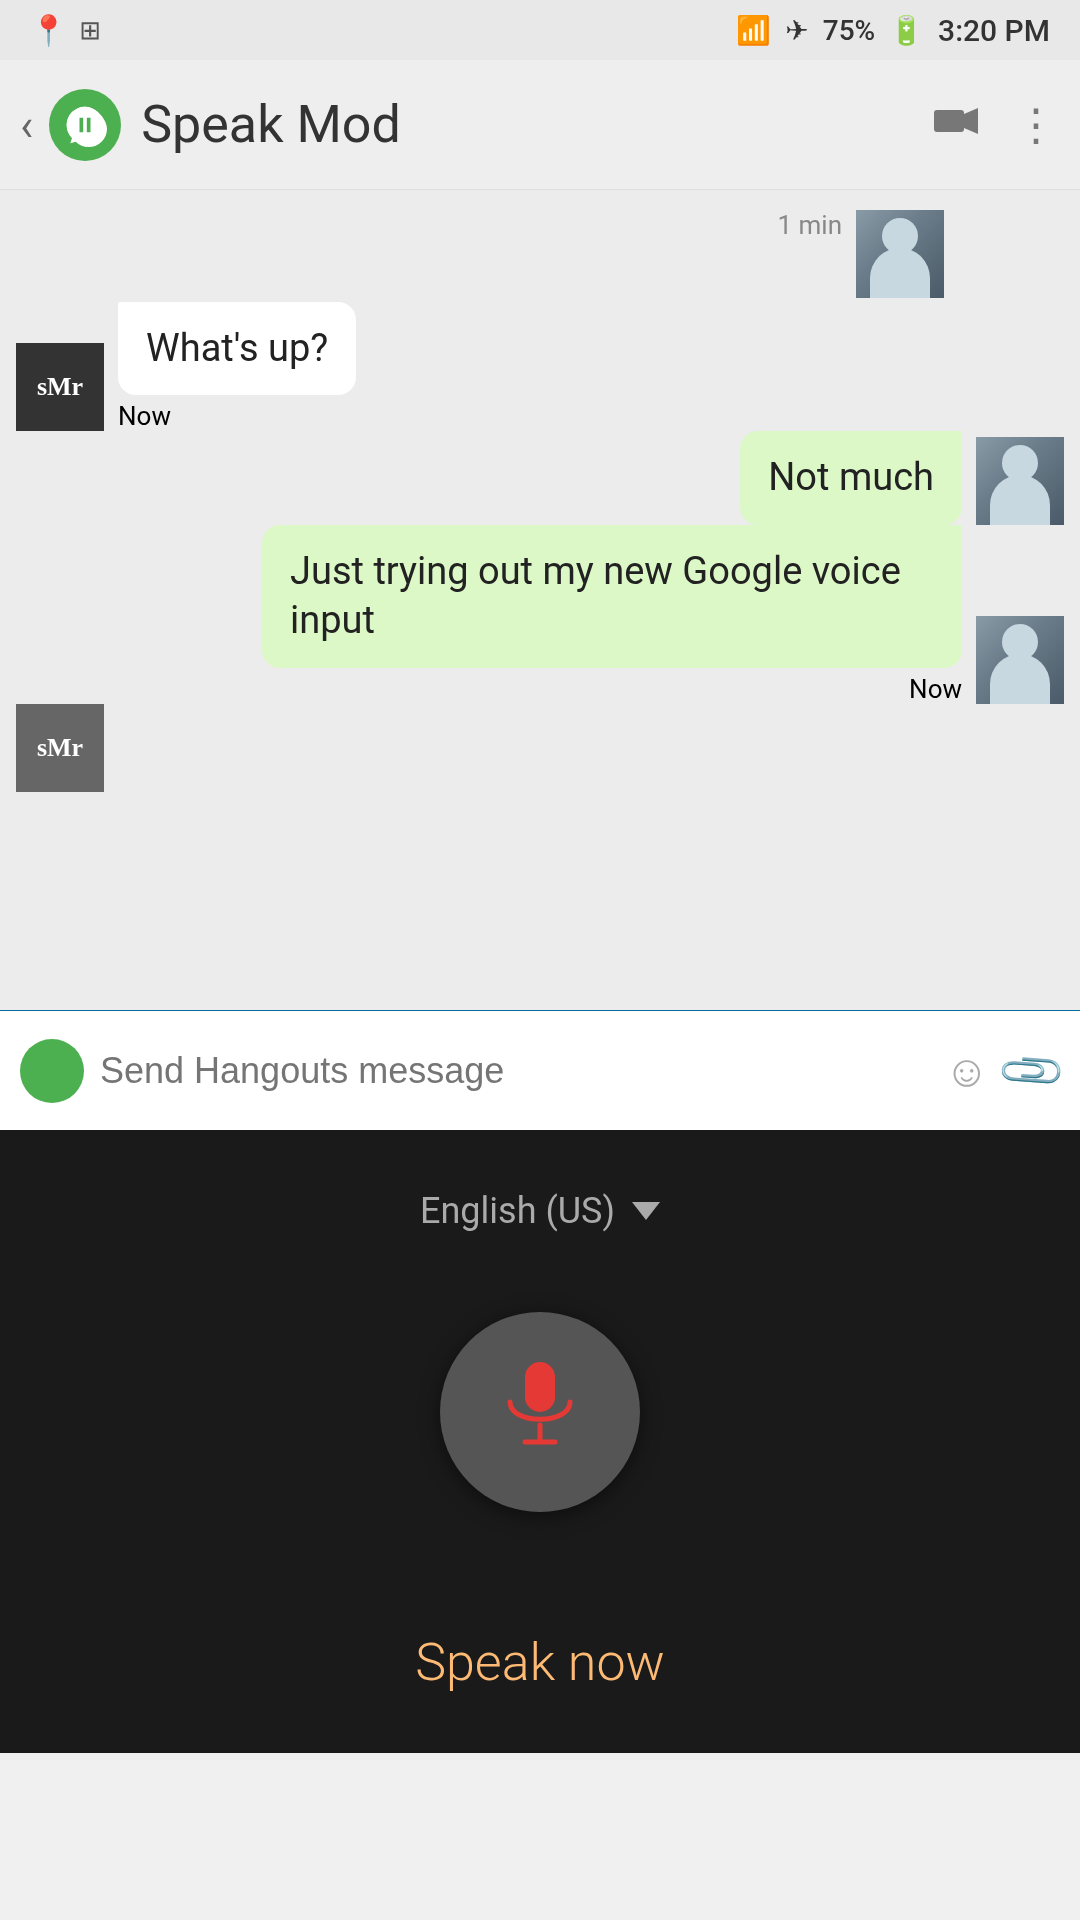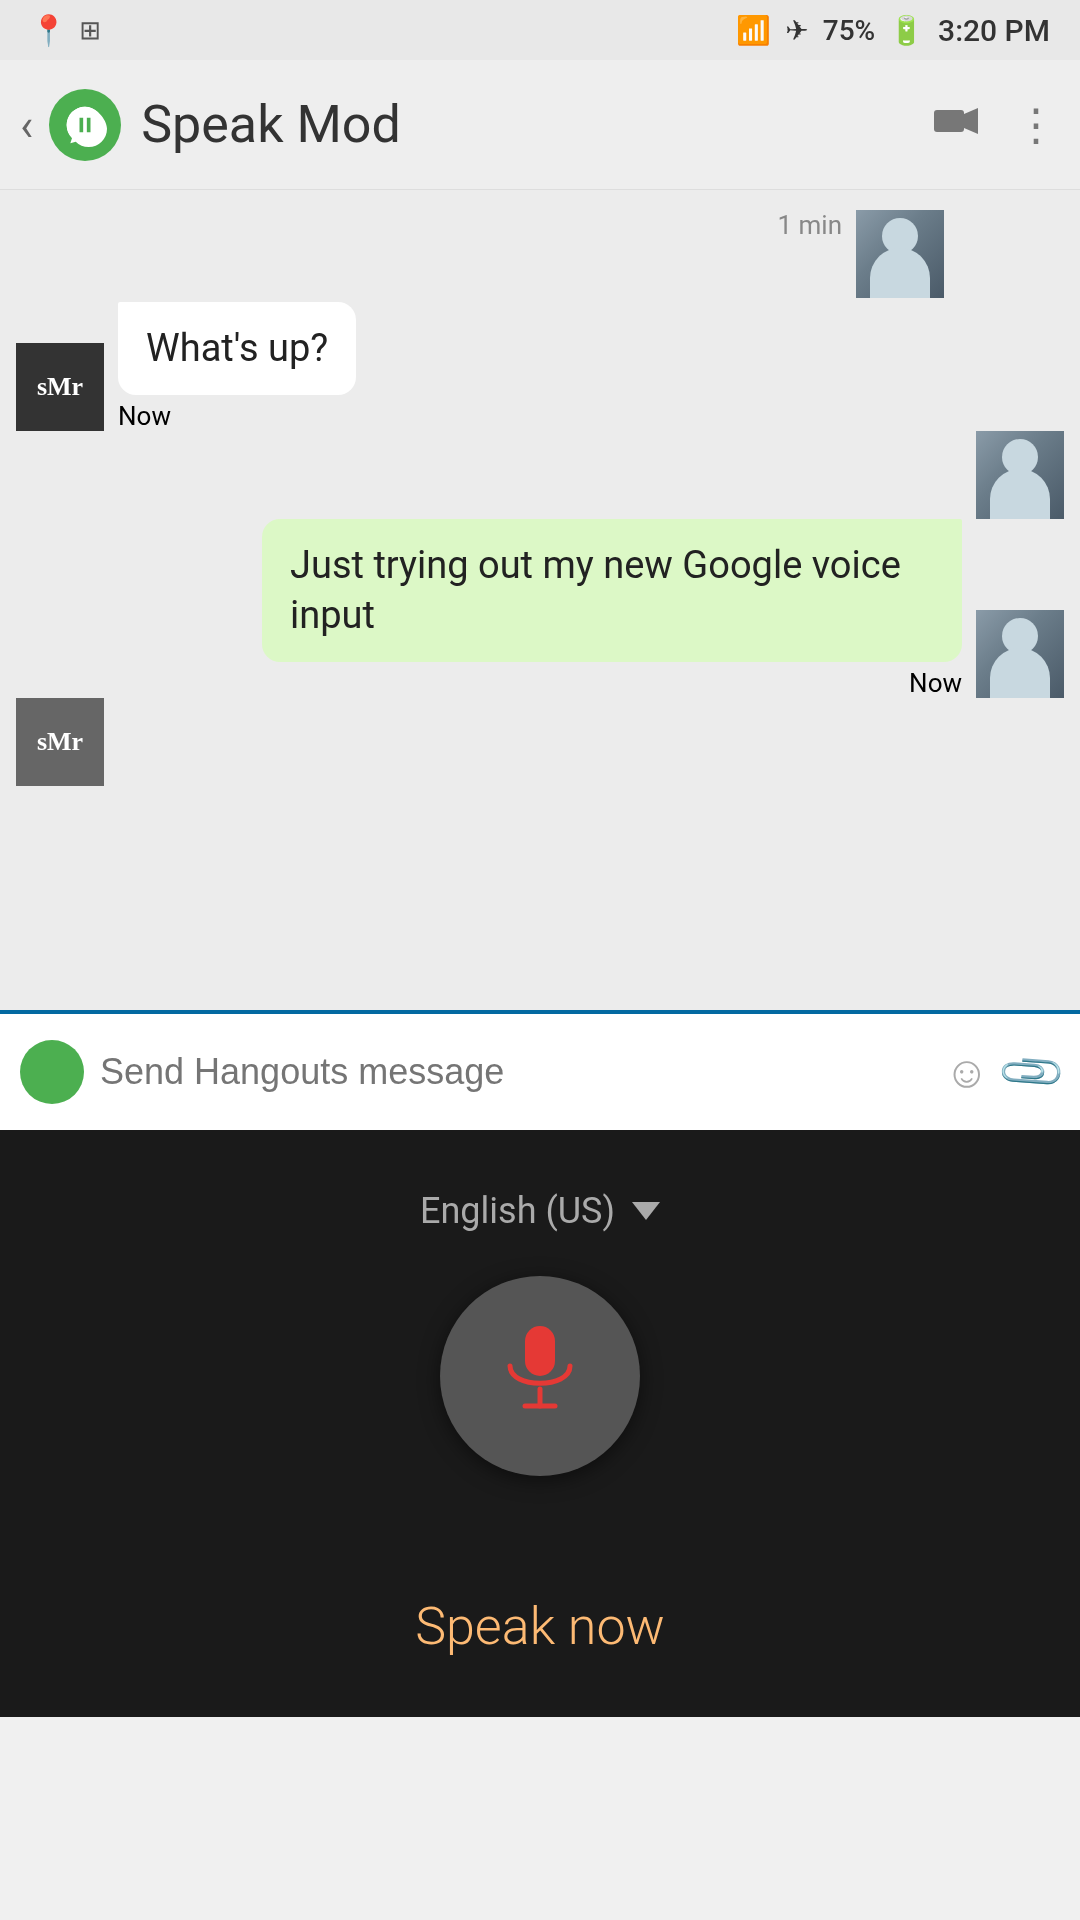--- a/index.html
+++ b/index.html
@@ -243,21 +243,21 @@
     }
 
     
     .input-area {
       background: white;
       height: 120px;
       display: flex;
       align-items: center;
       padding: 0 20px;
       gap: 16px;
-      border-top: 4px solid #0369a1;
+      border-top: 1px solid #0369a1;
     }
 
     .hangouts-dot {
       width: 64px;
       height: 64px;
       background: #4CAF50;
       border-radius: 50%;
       flex-shrink: 0;
     }
 
@@ -283,21 +283,21 @@
       display: flex;
       flex-direction: column;
       align-items: center;
       padding: 40px 20px 60px;
     }
 
     .language-selector {
       display: flex;
       align-items: center;
       gap: 17px;
-      margin-bottom: 44px;
+      margin-bottom: 80px;
       margin-top: 20px;
     }
 
     .language-text {
       font-size: 36px;
       color: #aaa;
     }
 
     .language-arrow {
       width: 0;
@@ -391,20 +391,25 @@
     </div>
     <div class="bubble-container">
       <div class="bubble incoming-bubble">
         <span>What's up?</span>
       </div>
       <span class="bubble-time">Now</span>
     </div>
   </div>
 
   <div class="message-row outgoing">
+    <div class="bubble-container">
+      <div class="bubble outgoing-bubble">
+        <span>Not much</span>
+      </div>
+    </div>
     <div class="avatar">
       <div class="avatar-photo"></div>
     </div>
   </div>
 
   <div class="message-row outgoing">
     <div class="bubble-container">
       <div class="bubble outgoing-bubble">
         <span>Just trying out my new Google voice input</span>
       </div>

